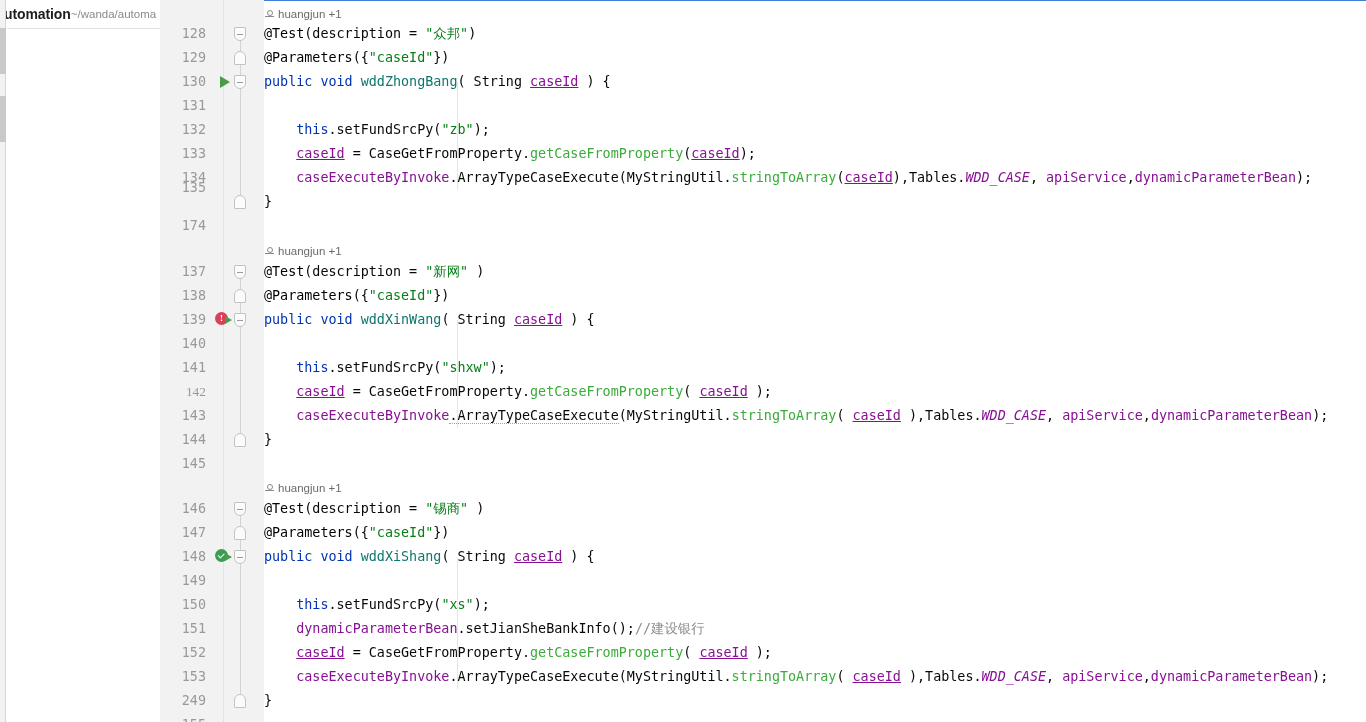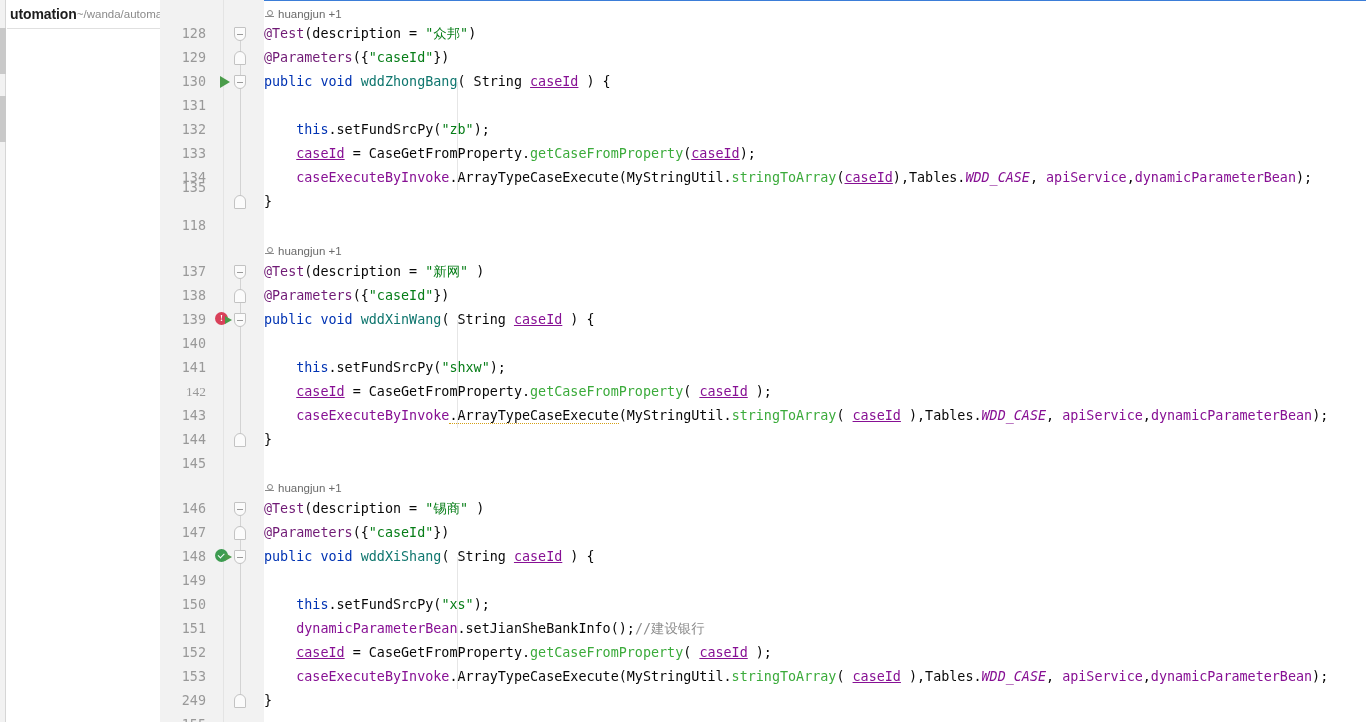--- a/index.html
+++ b/index.html
@@ -40,21 +40,21 @@
     background: #ffffff;
     overflow: hidden;
   }
   .sidebar-header {
     position: absolute;
     left: 0; top: 0;
     width: 160px; height: 28px;
     background: #ffffff;
     display: flex;
     align-items: center;
-    padding-left: 10px;
+    padding-left: 4px;
     white-space: nowrap;
     overflow: hidden;
   }
   .sidebar-header .proj-name {
     font-size: 14px;
     font-weight: bold;
     color: #1d1d1d;
     letter-spacing: -0.1px;
   }
   .sidebar-header .proj-path {
@@ -126,21 +126,21 @@
     height: 24px;
     line-height: 24px;
     font-family: "DejaVu Sans Mono", monospace;
     font-size: 13.4px;
     white-space: pre;
     color: #080808;
   }
 
   
   .kw   { color: #0033b3; font-weight: normal; }
-  .ann  { color: #701a75; text-align: center; }
+  .ann  { color: #000000; text-align: center; }
   .str  { color: #067d17; }
   .mcall{ color: #3bab3b; }
   .fld  { color: #871094; }
   .sfld { color: #871094; font-style: italic; }
   .mname{ color: #0f766e; }
   .prm  { color: #871094; text-decoration: underline; }
   .cmt  { color: #8c8c8c; }
   .pl   { color: #080808; }
   .warn { border-bottom: 1px dotted #d4a017; }
 
@@ -325,21 +325,21 @@
         <div class="codetext" style="top: 94px;"></div>
         <div class="lineno" style="top: 118px;">132</div>
         <div class="codetext" style="top: 118px;"><span class="pl">    </span><span class="kw">this</span><span class="pl">.setFundSrcPy(</span><span class="str">"zb"</span><span class="pl">);</span></div>
         <div class="lineno" style="top: 142px;">133</div>
         <div class="codetext" style="top: 142px;"><span class="pl">    </span><span class="prm">caseId</span><span class="pl"> = CaseGetFromProperty.</span><span class="mcall">getCaseFromProperty</span><span class="pl">(</span><span class="prm">caseId</span><span class="pl">);</span></div>
         <div class="lineno" style="top: 166px;">134</div>
         <div class="codetext" style="top: 166px;"><span class="pl">    </span><span class="fld">caseExecuteByInvoke</span><span class="pl">.ArrayTypeCaseExecute(MyStringUtil.</span><span class="mcall">stringToArray</span><span class="pl">(</span><span class="prm">caseId</span><span class="pl">),Tables.</span><span class="sfld">WDD_CASE</span><span class="pl">, </span><span class="fld">apiService</span><span class="pl">,</span><span class="fld">dynamicParameterBean</span><span class="pl">);</span></div>
         <div class="lineno" style="top: 176px;">135</div>
         <div class="fold close" style="top: 195px;"></div>
         <div class="codetext" style="top: 190px;"><span class="pl">}</span></div>
-        <div class="lineno" style="top: 214px;">118</div>
+        <div class="lineno" style="top: 214px;">174</div>
         <div class="codetext" style="top: 214px;"></div>
         <div class="lineno" style="top: 260px;">137</div>
         <div class="fold open" style="top: 265px;"></div>
         <div class="codetext" style="top: 260px;"><span class="ann">@Test</span><span class="pl">(description = </span><span class="str">"新网"</span><span class="pl"> )</span></div>
         <div class="lineno" style="top: 284px;">138</div>
         <div class="fold close" style="top: 289px;"></div>
         <div class="codetext" style="top: 284px;"><span class="ann">@Parameters</span><span class="pl">({</span><span class="str">"caseId"</span><span class="pl">})</span></div>
         <div class="lineno" style="top: 308px;">139</div>
         <div class="fold open" style="top: 313px;"></div>
         <div class="run-icon" style="top: 312px;">

